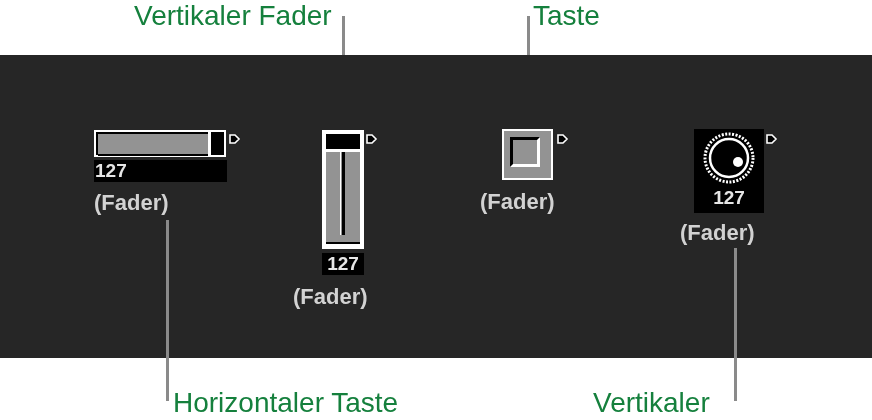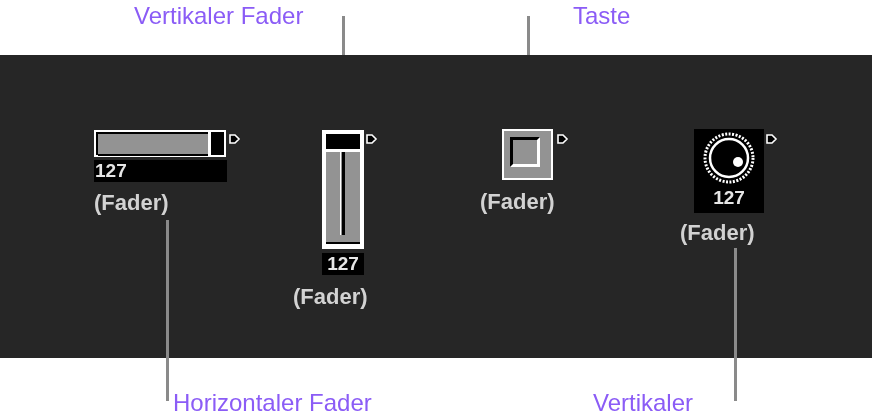--- a/index.html
+++ b/index.html
@@ -6,21 +6,21 @@
   body {
     width: 872px; height: 420px; position: relative; overflow: hidden;
     background: #ffffff;
     font-family: "Liberation Sans", "DejaVu Sans", sans-serif;
   }
   .panel {
     position: absolute; left: 0; top: 55px; width: 872px; height: 303px;
     background: #262626;
   }
   .callout-text {
-    position: absolute; color: #8b5cf6; font-size: 24px; line-height: 28px;
+    position: absolute; color: #15803d; font-size: 28px; line-height: 28px;
     white-space: nowrap;
   }
   .callout-line {
     position: absolute; width: 3px; background: #8a8a8a;
   }
   .caption {
     position: absolute; color: #d2d2d2; font-size: 22px; line-height: 26px;
     font-weight: bold; white-space: nowrap; 
   }
   .valuebox {
@@ -53,21 +53,21 @@
 
   
   .knob { position: absolute; left: 694px; top: 129px; width: 70px; height: 84px; background: #000; }
 </style>
 </head>
 <body>
 
 <div class="callout-text" style="left:134px; top:2px;">Vertikaler Fader</div>
 <div class="callout-line" style="left:342px; top:16px; height:114px;"></div>
 
-<div class="callout-text" style="left:533px; top:2px;margin-left:40px;">Taste</div>
+<div class="callout-text" style="left:533px; top:2px;">Taste</div>
 <div class="callout-line" style="left:527px; top:16px; height:113px;"></div>
 
 <div class="panel"></div>
 
 <div class="hfader">
   <div class="fill"></div>
   <div class="thumb"></div>
 </div>
 <svg class="outarrow" style="left:229px; top:134px;" viewBox="0 0 12 10">
   <path d="M1 1 H6 L10 5 L6 9 H1 Z" fill="#000" stroke="#fff" stroke-width="1.6"></path>
@@ -104,14 +104,14 @@
     <circle cx="44" cy="33" r="5" fill="#fff"></circle>
   </svg>
   <div style="position:absolute; left:0; top:58px; width:70px; text-align:center; color:#e6e6e6; font-size:19px; line-height:22px; font-weight:bold;">127</div>
 </div>
 <svg class="outarrow" style="left:766px; top:134px;" viewBox="0 0 12 10">
   <path d="M1 1 H6 L10 5 L6 9 H1 Z" fill="#000" stroke="#fff" stroke-width="1.6"></path>
 </svg>
 <div class="caption" style="left:680px; top:220px; width:110px;">(Fader)</div>
 <div class="callout-line" style="left:734px; top:248px; height:153px;"></div>
 
-<div class="callout-text" style="left:173px; top:389px;">Horizontaler Fader</div>
+<div class="callout-text" style="left:173px; top:389px;">Horizontaler Taste</div>
 <div class="callout-text" style="left:593px; top:389px;">Vertikaler</div>
 
 </body></html>

